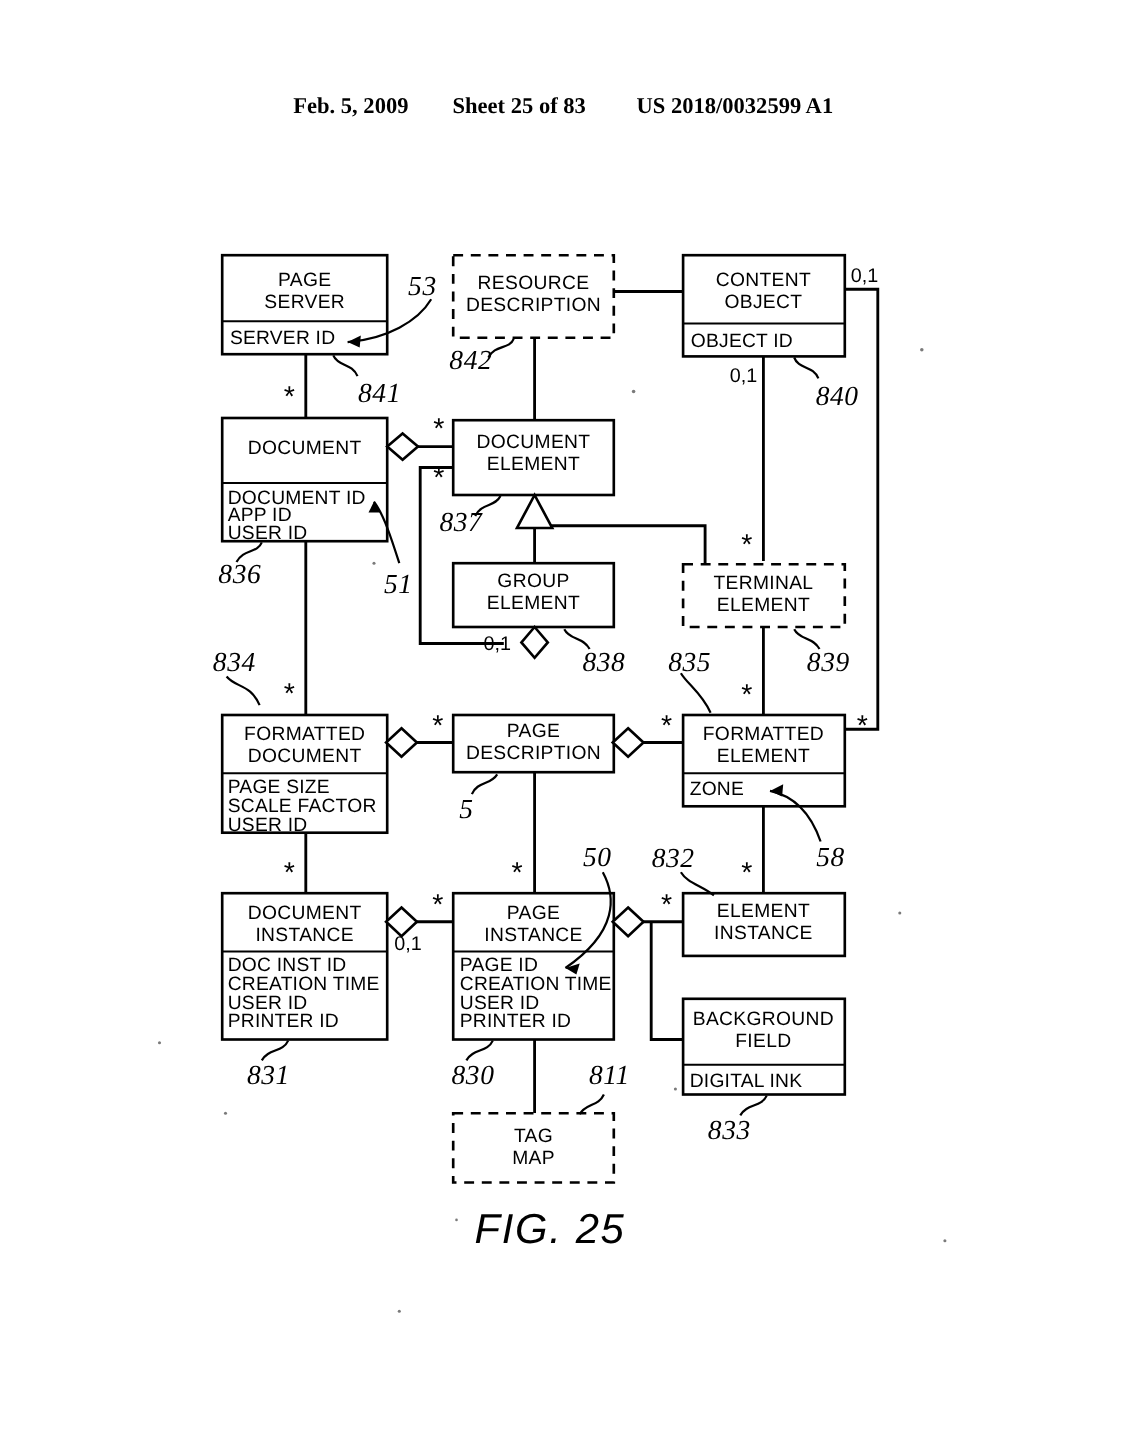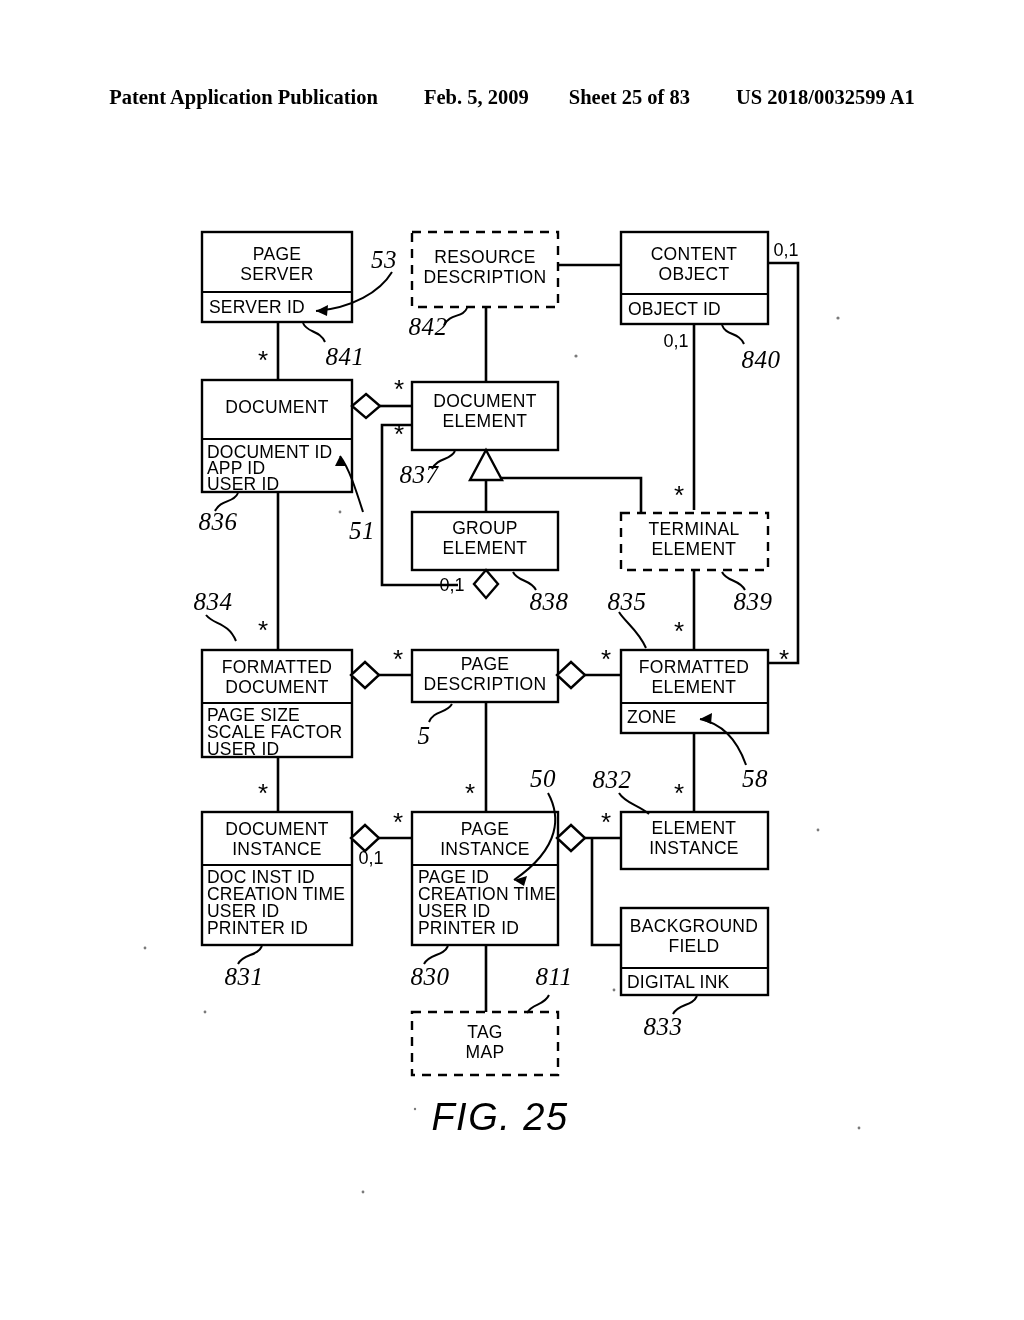--- a/index.html
+++ b/index.html
@@ -99,21 +99,20 @@
     letter-spacing: 1.5px;
   }
   .speck { fill: #7a7a7a; }
 </style>
 </head>
 <body>
 
 <div id="page">
 
   <div class="hdr">
-    <span class="s1">Patent Application Publication</span>
     <span class="s2">Feb. 5, 2009</span>
     <span class="s3">Sheet 25 of 83</span>
     <span class="s4">US 2018/0032599 A1</span>
   </div>
 
   <svg id="diagram" viewBox="0 0 1024 1320">
 
     <line class="ln" x1="278" y1="322" x2="278" y2="380"></line>
 
     <line class="ln" x1="558" y1="265" x2="621" y2="265"></line>

